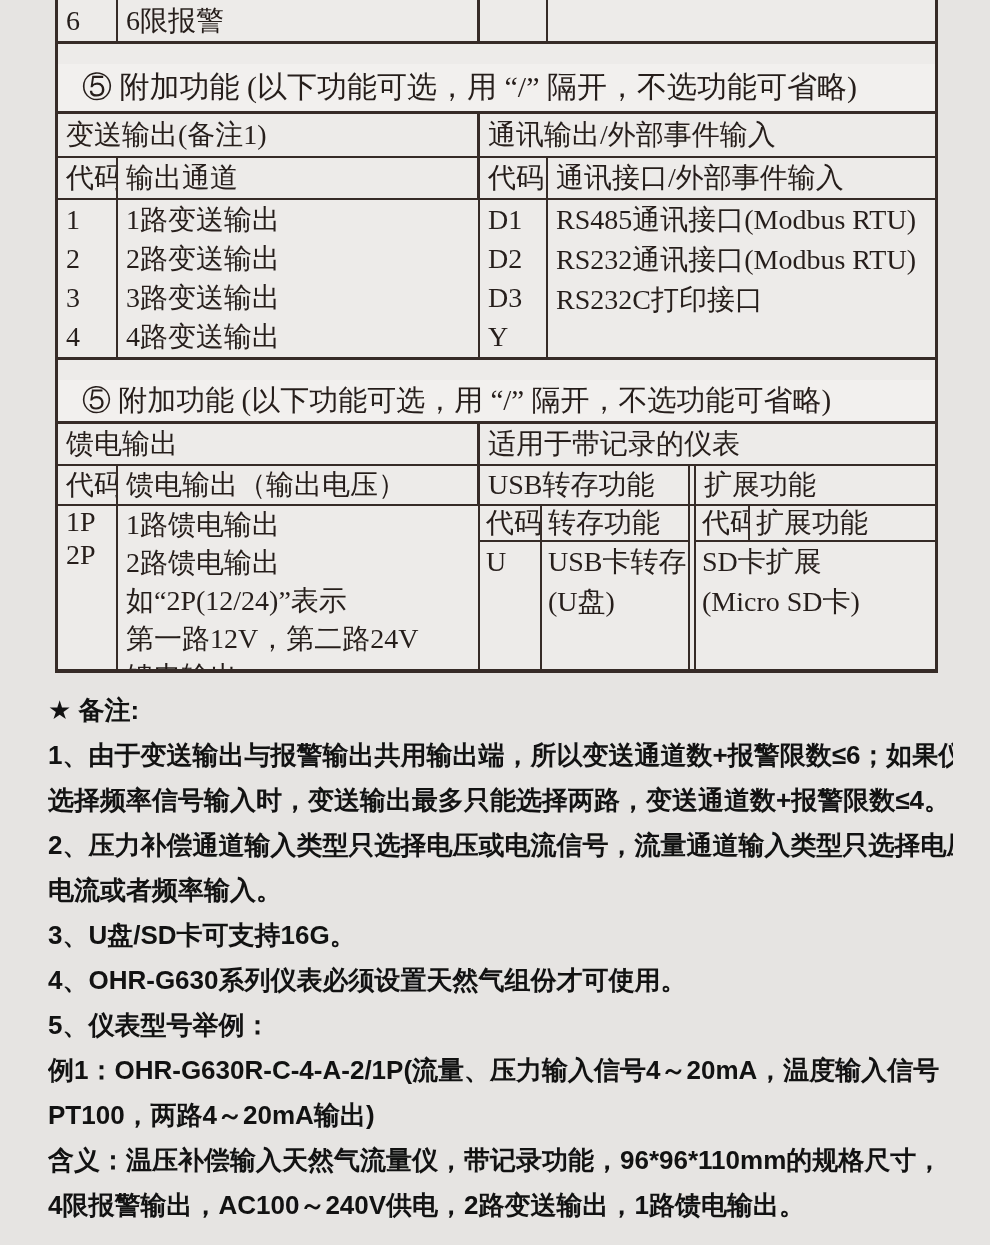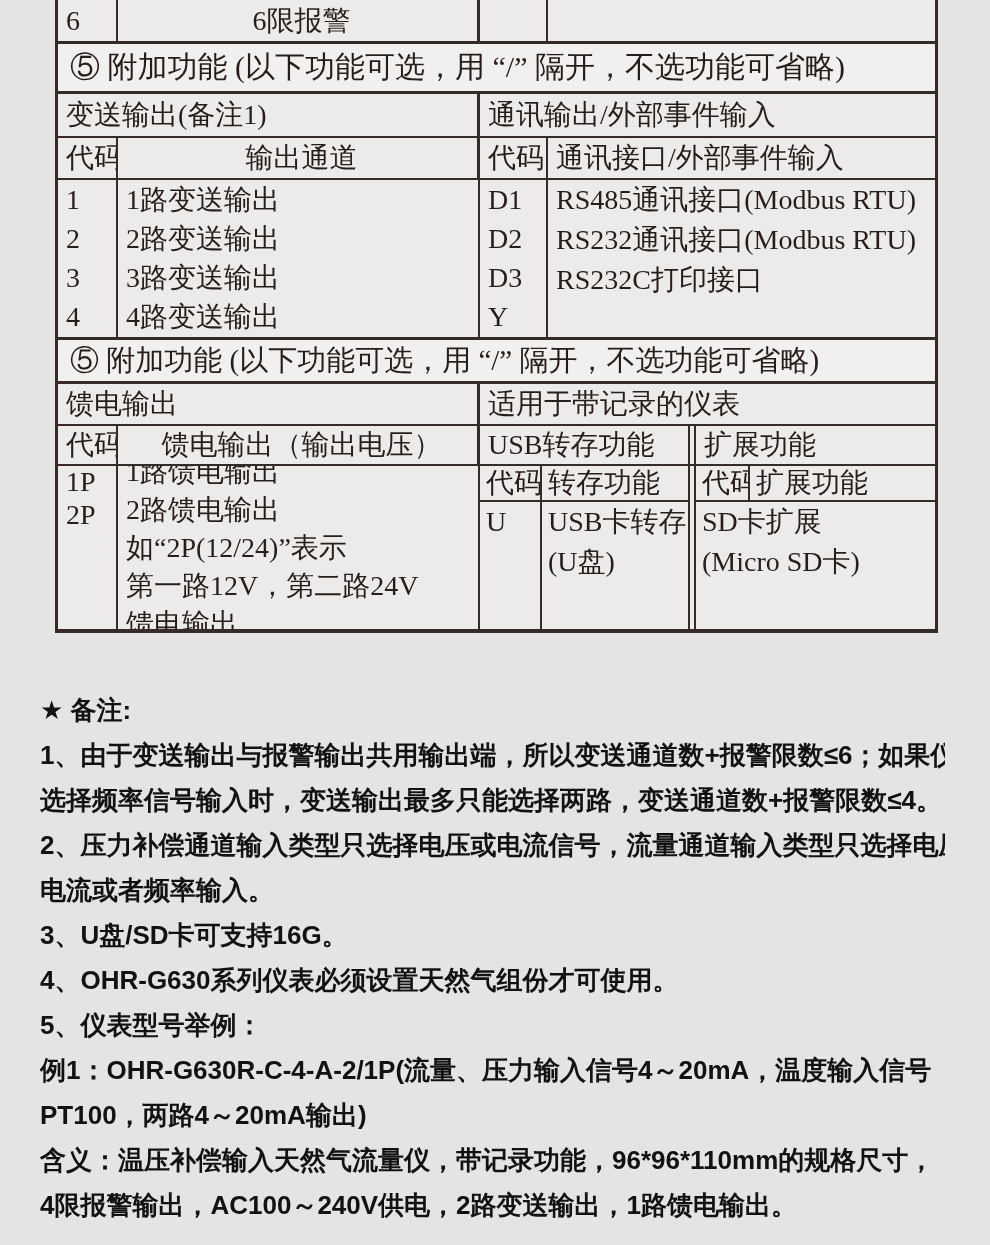--- a/index.html
+++ b/index.html
@@ -33,33 +33,33 @@
   .cell {
     display: flex; align-items: center;
     padding-left: 8px;
     border-right: 2px solid #362b27;
     overflow: hidden; white-space: nowrap;
   }
   .cell:last-child { border-right: none; }
   .br3 { border-right-width: 3px; }
 
   .w60  { flex: 0 0 60px; }
-  .w362 { flex: 0 0 362px; justify-content: center; }
+  .w362 { flex: 0 0 362px; }
   .w68  { flex: 0 0 68px; }
   .wfill { flex: 1 1 auto; }
   .w422 { flex: 0 0 422px; }
 
   .sec-row {
     height: 50px;
     display: flex; align-items: center;
-    padding-left: 12px;
+    padding-left: 24px;
     background: #f2f0ee;
     border-bottom: 3px solid #362b27;
     font-size: 30px;
-    white-space: nowrap; overflow: hidden;
+    white-space: nowrap; overflow: hidden; margin-top: 20px;
   }
   .sec-row.h44 { height: 44px; font-size: 29px; }
 
   .body-row { display: flex; height: 160px; border-bottom: 3px solid #362b27; }
   .lines-col { display: flex; flex-direction: column; padding-left: 8px;
                border-right: 2px solid #362b27; overflow: hidden; }
   .lines-col:last-child { border-right: none; text-align: right; }
   .ln { height: 40px; display: flex; align-items: center; white-space: nowrap; }
 
   .body2 { display: flex; height: 163px; }
@@ -75,21 +75,21 @@
   .sc-code-b { flex: 0 0 54px; }
   .sc-desc-b { flex: 1 1 auto; }
   .sub-head .cell { height: 100%; padding-left: 6px; }
   .sub-lines { display: flex; flex-direction: column; padding-left: 6px;
                border-right: 2px solid #362b27; overflow: hidden; }
   .sub-lines:last-child { border-right: none; border-radius: 10px; }
 
   
   .notes {
     position: absolute;
-    left: 40px; top: 688px;
+    left: 48px; top: 688px;
     width: 905px;
     font-family: "Liberation Sans", "DejaVu Sans", sans-serif;
     font-weight: bold;
     font-size: 26px;
     color: #121212;
   }
   .note-ln { height: 45px; display: flex; align-items: center; white-space: nowrap; overflow: hidden; }
 </style>
 </head>
 <body>

